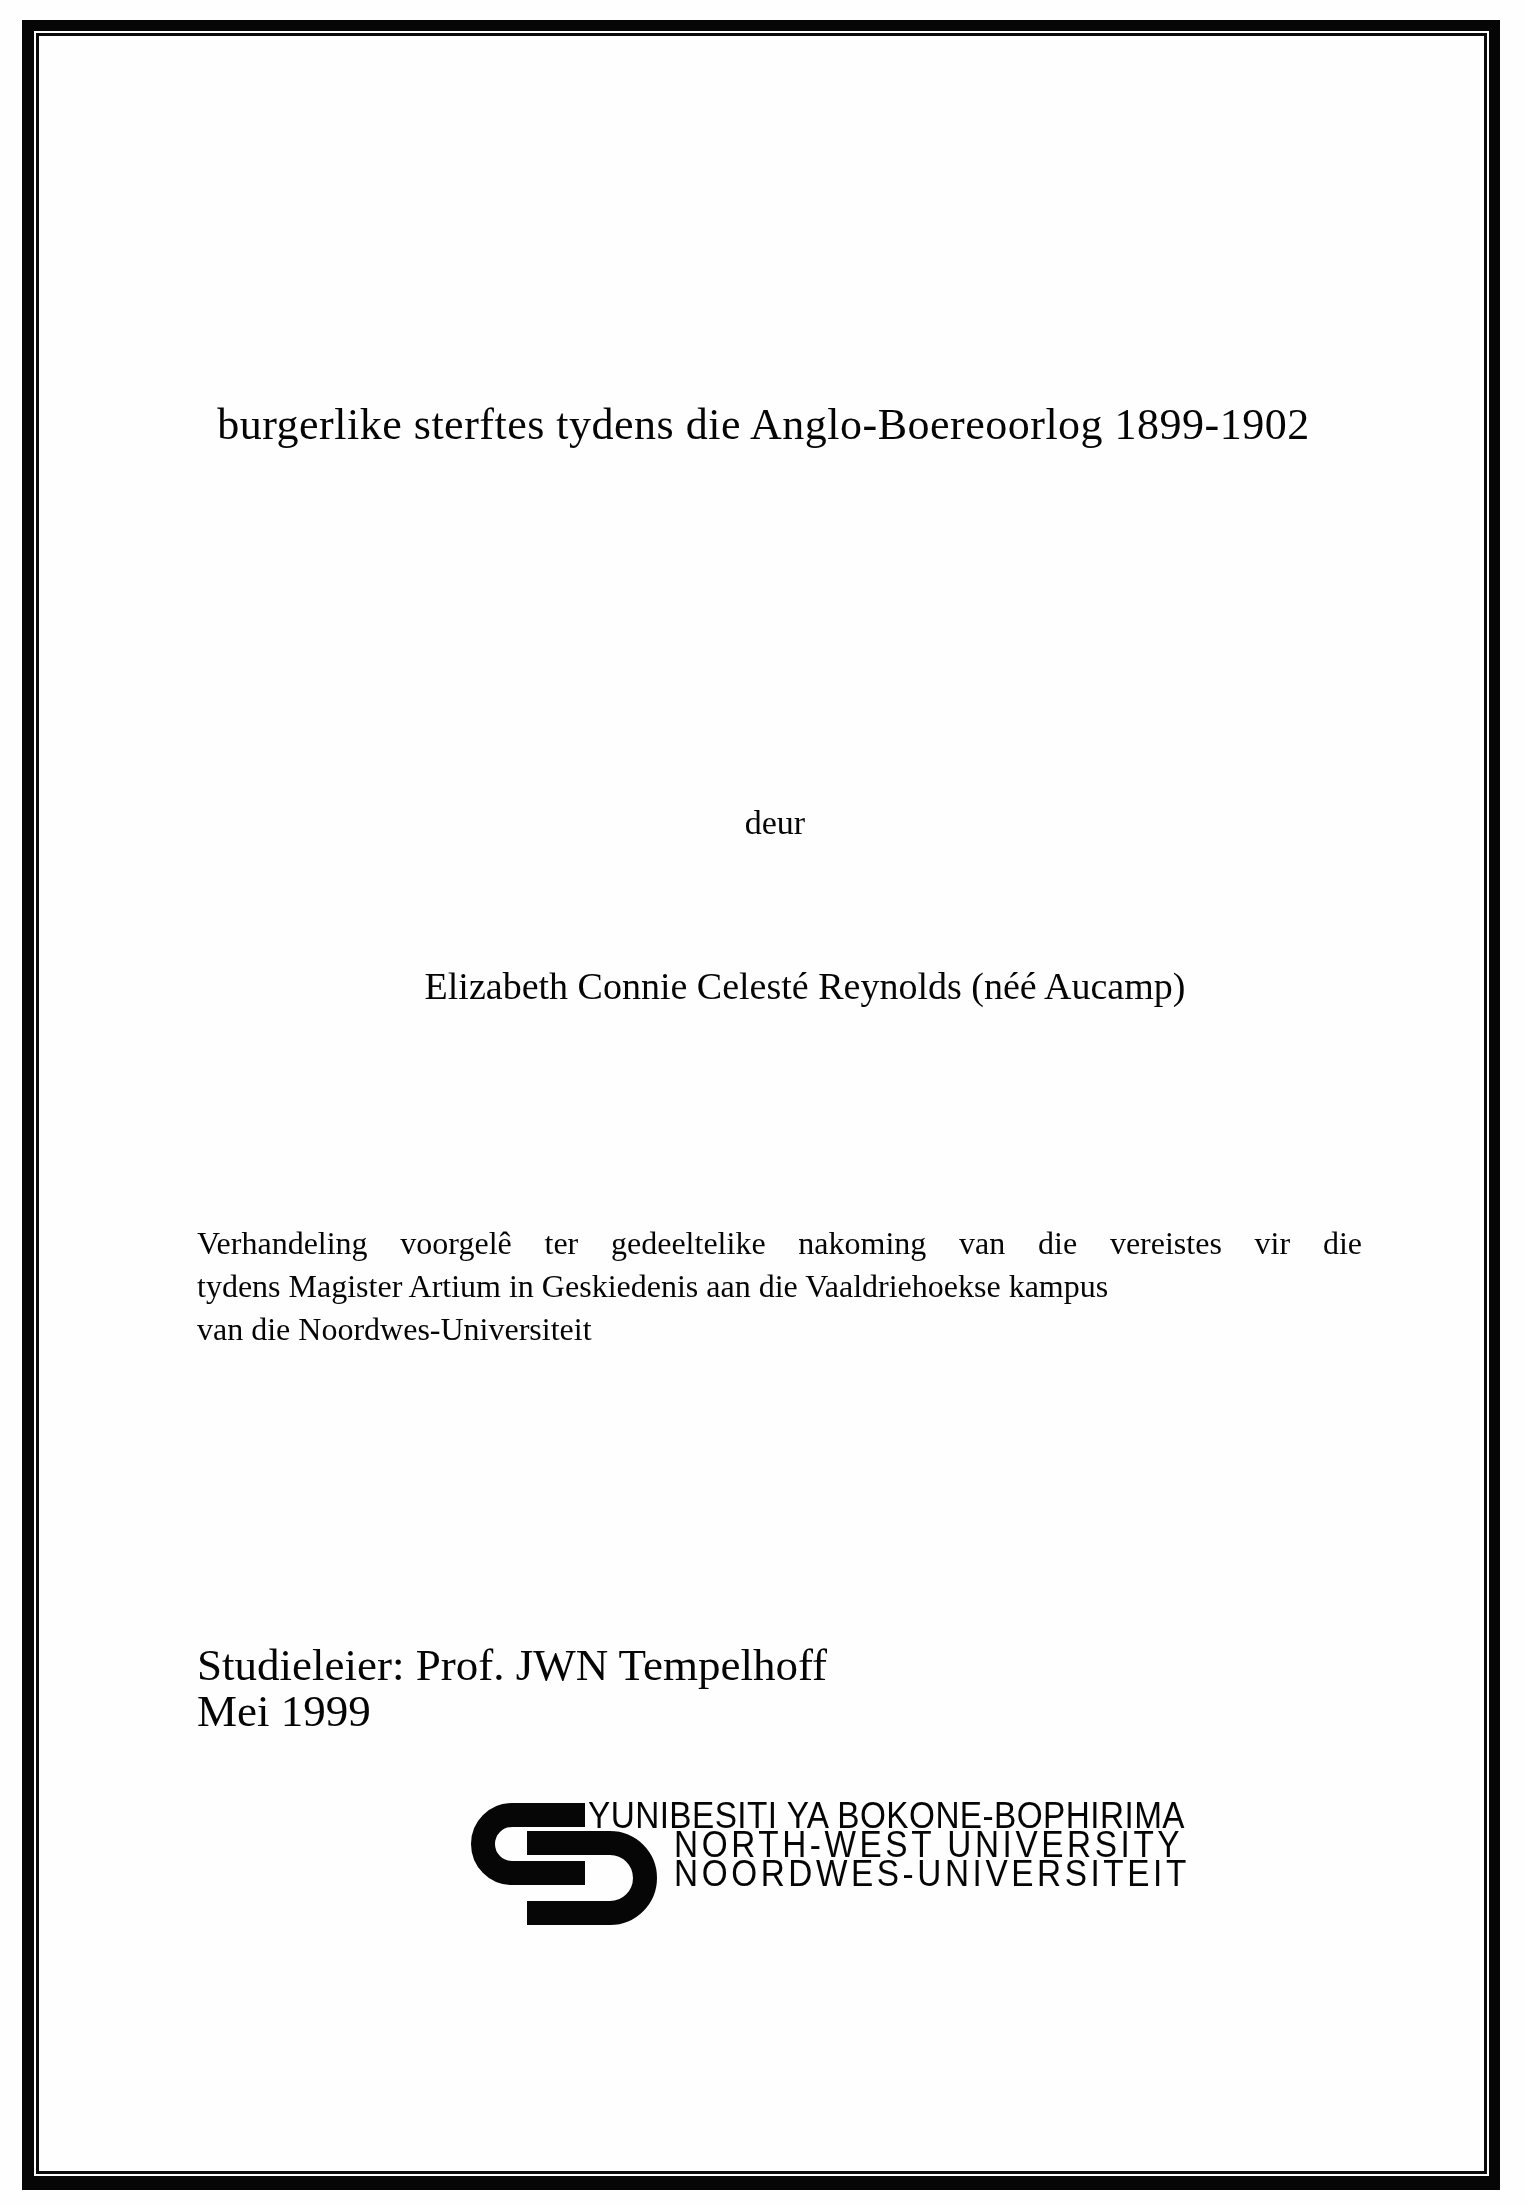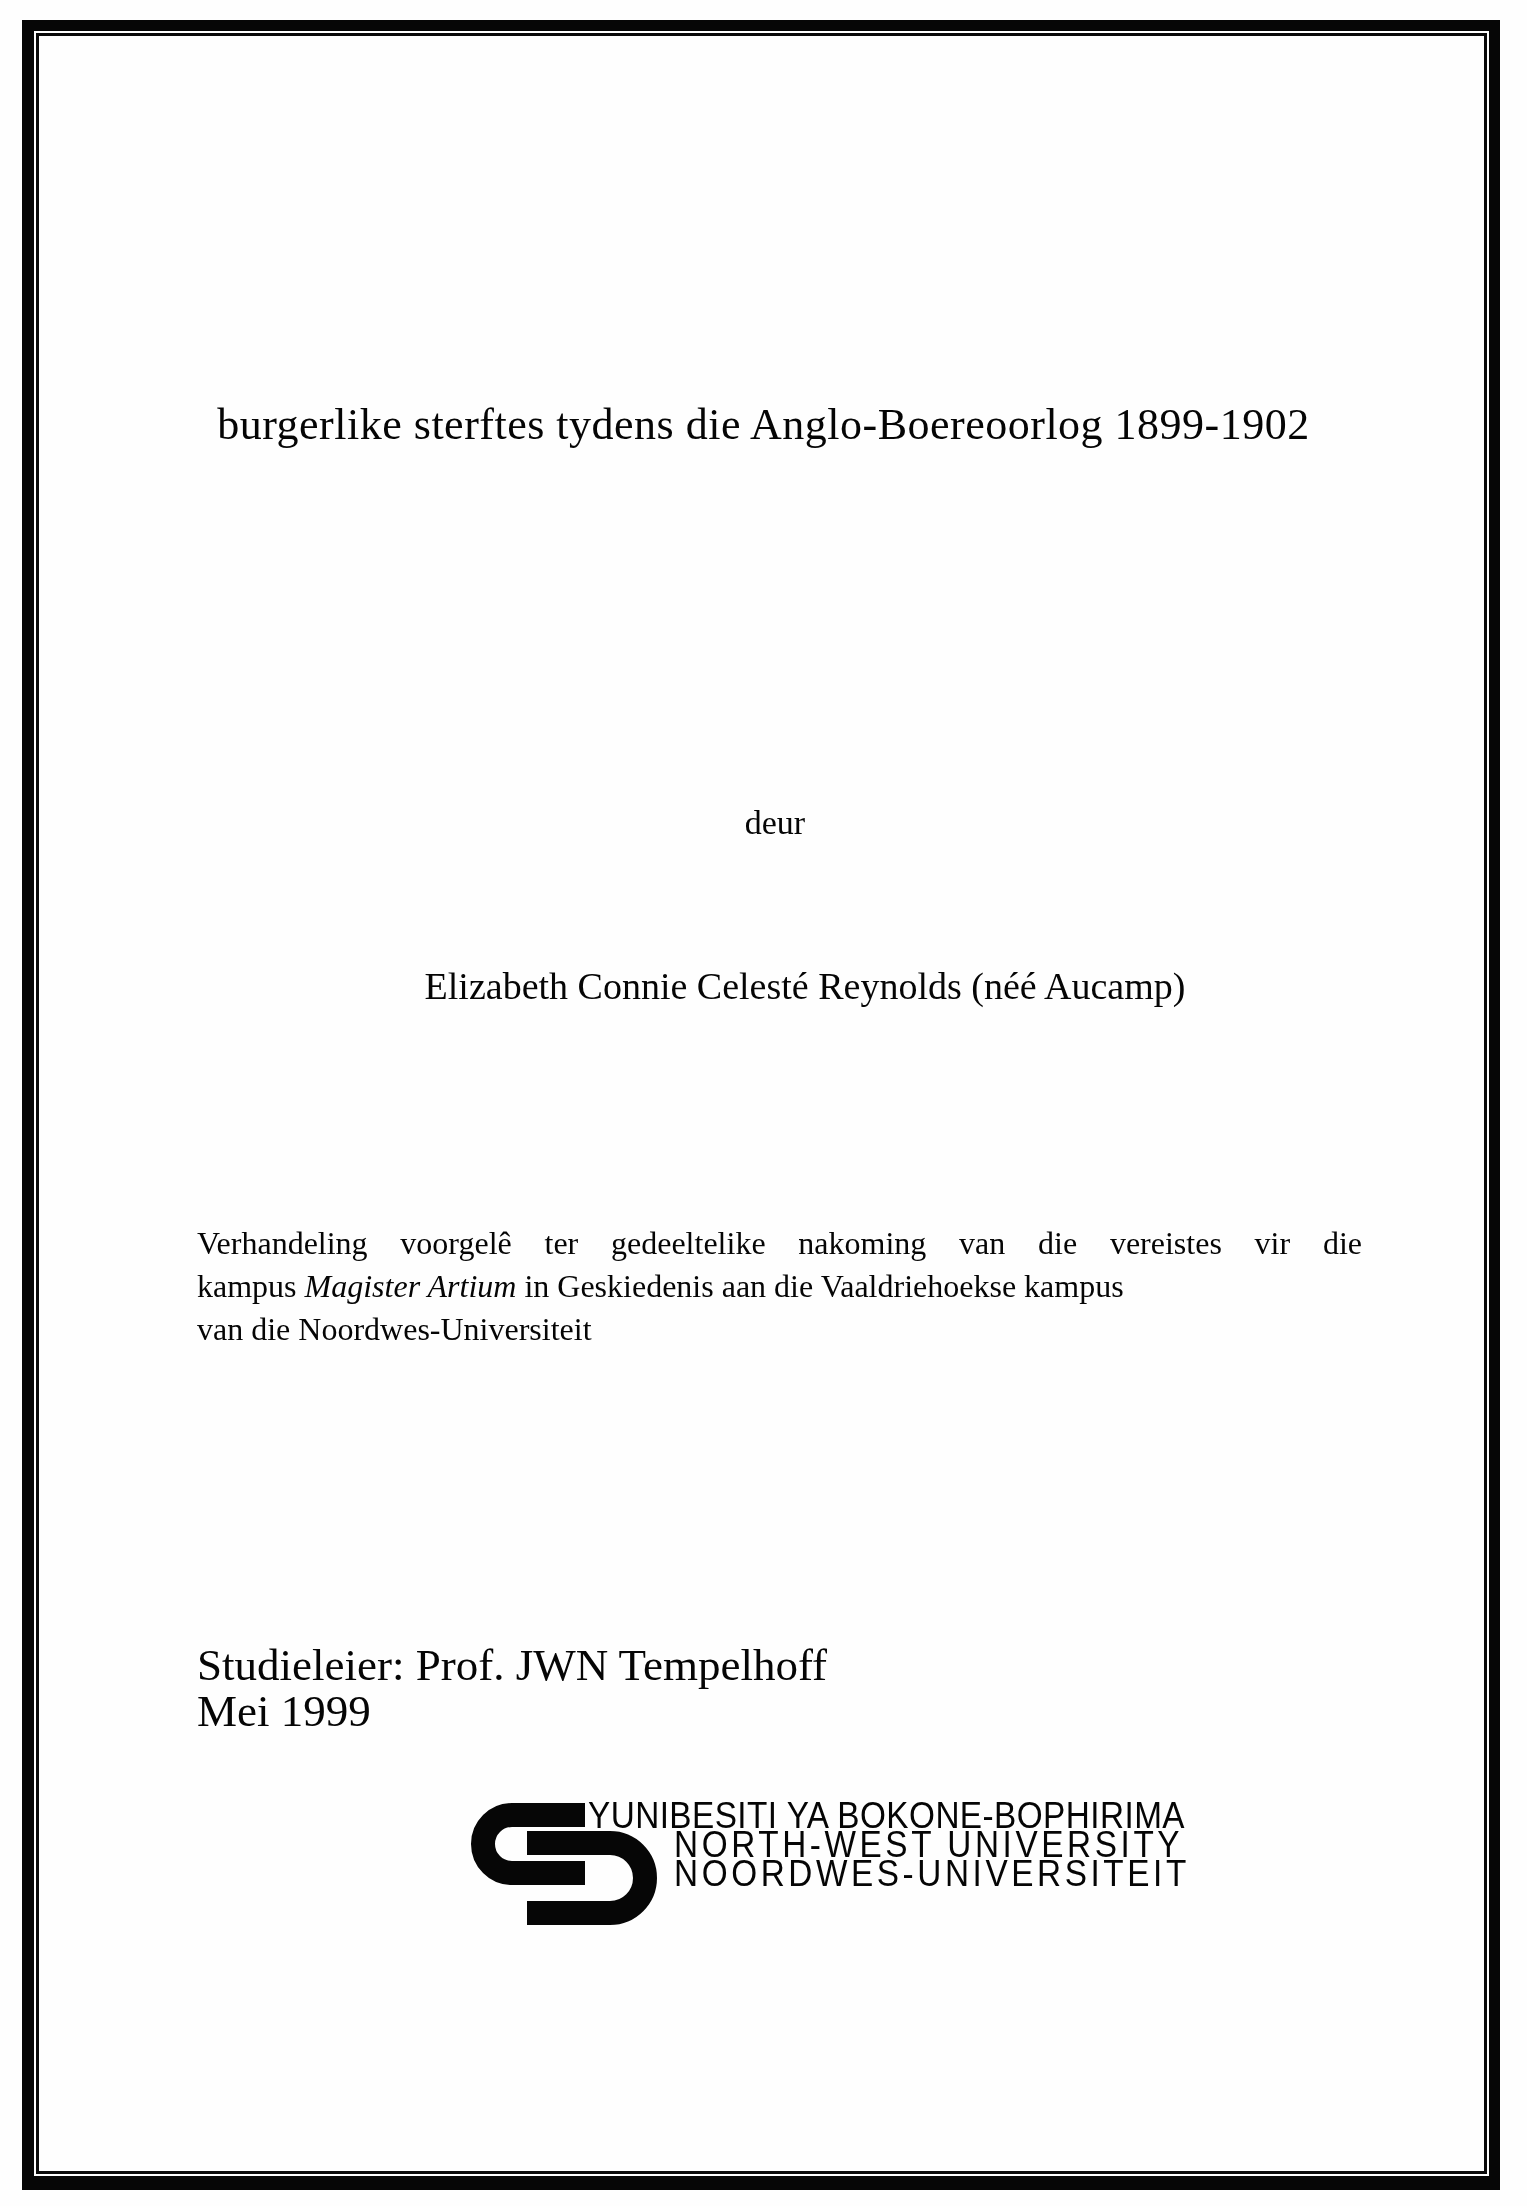--- a/index.html
+++ b/index.html
@@ -73,21 +73,21 @@
     left: 197px;
     width: 1165px;
     top: 1222px;
     font-size: 32px;
     line-height: 43px;
   }
   .statement-line-just {
     text-align: justify;
     text-align-last: justify;
   }
-  .it { font-style: italic; }
+  .it { }
 
   .supervisor-block {
     position: absolute;
     left: 197px;
     top: 1642px;
     font-size: 45px;
     line-height: 46px;
   }
 
   .logo-mark {
@@ -132,21 +132,21 @@
   <div class="title-block">
     <div>burgerlike sterftes tydens die Anglo-Boereoorlog 1899-1902</div>
   </div>
 
   <div class="byline-word">deur</div>
 
   <div class="author-name">Elizabeth Connie Celesté Reynolds (néé Aucamp)</div>
 
   <div class="statement-block">
     <div class="statement-line-just">Verhandeling voorgelê ter gedeeltelike nakoming van die vereistes vir die</div>
-    <div><span>kampus </span><span class="it">Magister Artium</span><span> in Geskiedenis aan die Vaaldriehoekse kampus</span></div>
+    <div><span>tydens </span><span class="it">Magister Artium</span><span> in Geskiedenis aan die Vaaldriehoekse kampus</span></div>
     <div>van die Noordwes-Universiteit</div>
   </div>
 
   <div class="supervisor-block">
     <div>Studieleier: Prof. JWN Tempelhoff</div>
     <div>Mei 1999</div>
   </div>
 
   <div class="logo-mark">
     <svg viewBox="0 0 190 124" width="190" height="124" aria-hidden="true">

